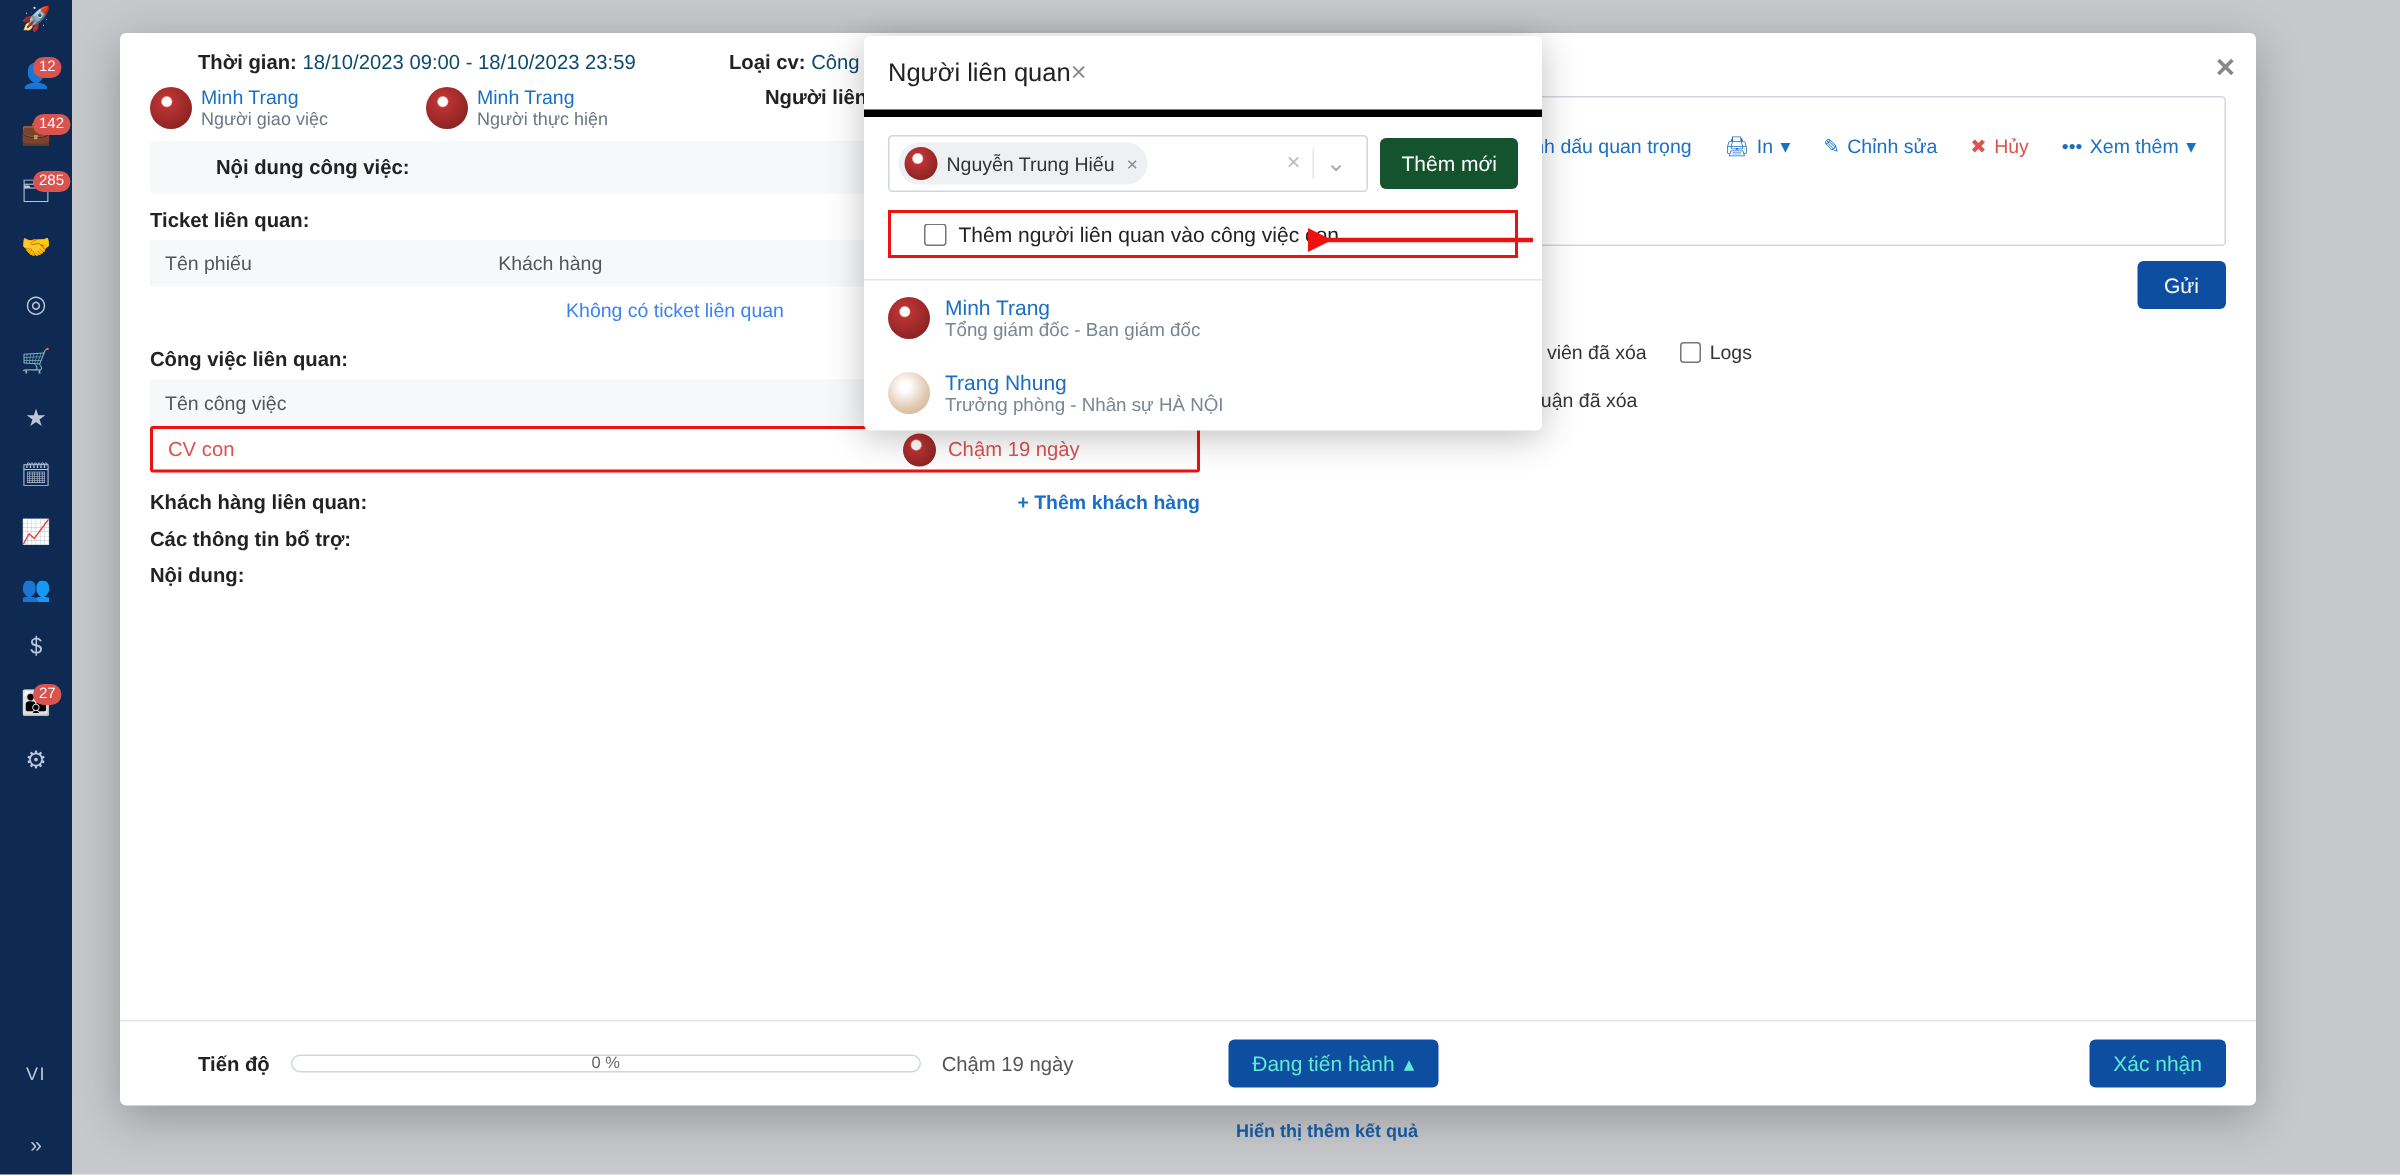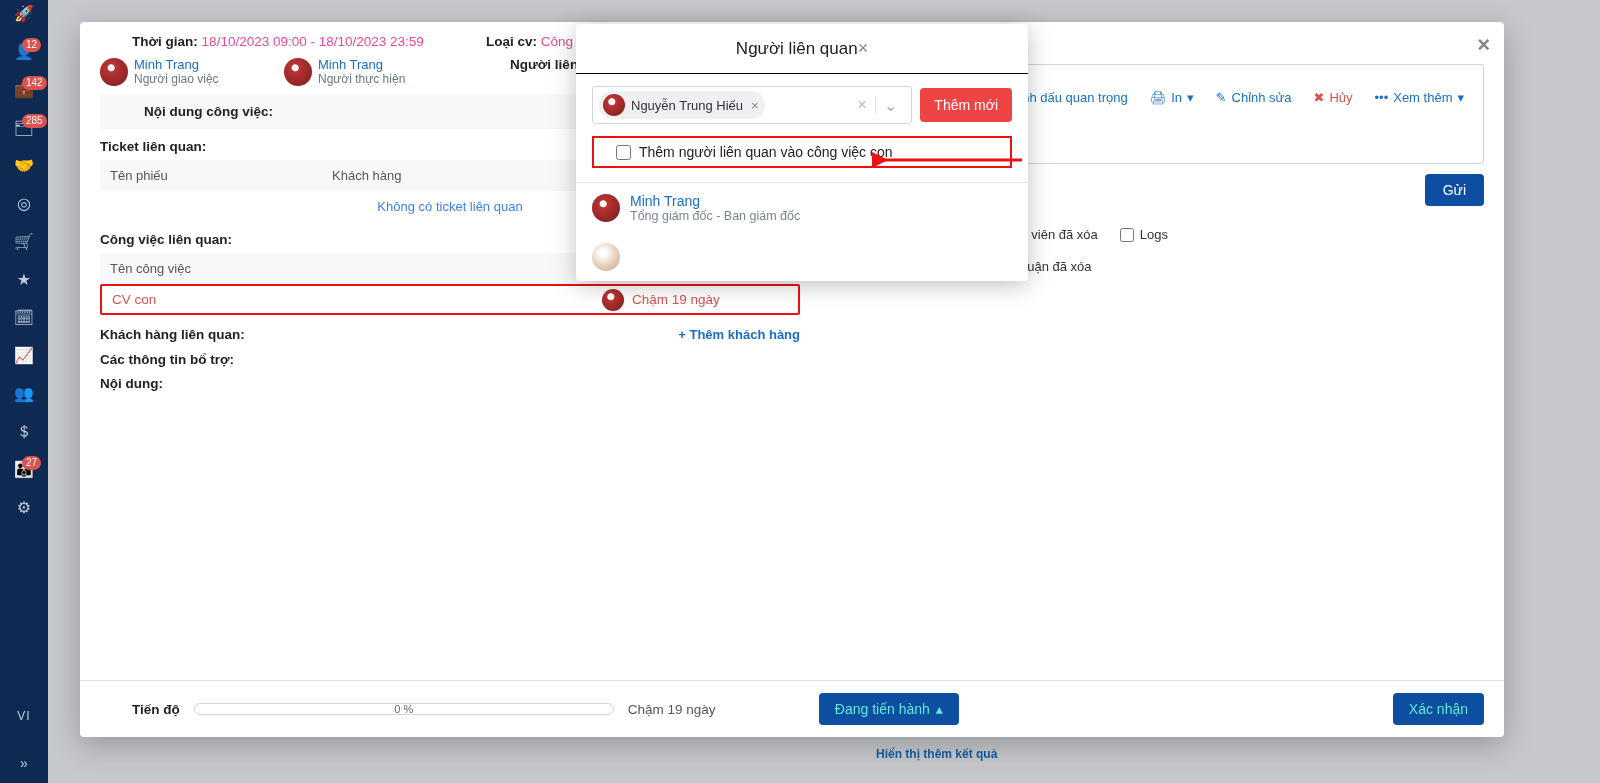--- a/index.html
+++ b/index.html
@@ -31,21 +31,21 @@
   .modal-body { flex:1; padding:4px 20px 0 20px; display:flex; gap:20px; overflow:hidden; }
   .col-left { flex:0 0 700px; font-size:13.5px; color:#222; }
   .col-right { flex:1; font-size:13.5px; color:#222; }
 
   .action-bar { position:absolute; right:40px; top:68px; display:flex; gap:22px; align-items:center; font-size:13px; color:#1a6fc4; }
   .action-bar .act { display:flex; align-items:center; gap:5px; cursor:pointer; }
   .action-bar .red { color:#d9534f; }
 
   .row { display:flex; gap:14px; margin:8px 0; }
   .lbl { font-weight:600; color:#222;margin-left:32px; }
-  .val { color:#ec4899; }
+  .val { color:#0c4a6e; }
   .avatar { width:28px; height:28px; border-radius:50%; background: radial-gradient(circle at 40% 35%, #fff 3px, #b33 4px, #822 80%); flex-shrink:0; }
   .avatar.sm { width:22px; height:22px; }
   .person { display:flex; gap:6px; align-items:center; }
   .person .pname { color:#1a6fc4; font-size:13px; }
   .person .prole { color:#6b7785; font-size:12px; }
 
   .section-grey { background:#f7f8fa; padding:10px 12px; border-radius:3px; margin:6px 0; }
   .section-title { font-weight:600; margin:10px 0 6px 0; }
 
   .tbl { width:100%; border-collapse:collapse; font-size:13px; }
@@ -75,32 +75,32 @@
   .modal-foot { border-top:1px solid #e2e6eb; padding:12px 20px; display:flex; align-items:center; gap:14px; font-size:13.5px; }
   .progress { flex:0 0 420px; height:12px; border:1px solid #cfd6de; border-radius:10px; position:relative; background:#fff; }
   .progress span { position:absolute; left:50%; top:-1px; transform:translateX(-50%); font-size:11px; color:#666; }
   .foot-status { color:#555; }
   .btn { border:none; border-radius:4px; padding:8px 16px; font-size:14px; cursor:pointer; display:inline-flex; align-items:center; gap:6px; }
   .btn-primary { background:#0e4ea1; color:#5eead4; }
   .foot-spacer { flex:1; }
 
   
   .popover { position:absolute; left:576px; top:24px; width:452px; background:#fff; border-radius:4px; box-shadow:0 4px 24px rgba(0,0,0,.25); z-index:20; }
-  .pop-head { padding:14px 16px; border-bottom:1px solid #000000; display:flex; justify-content:center; align-items:center; }
+  .pop-head { padding:14px 16px; border-bottom:5px solid #000000; display:flex; justify-content:flex-start; align-items:center; }
   .pop-head h3 { font-size:17px; font-weight:500; color:#222; }
   .pop-close { color:#888; font-size:18px; cursor:pointer; }
   .pop-body { padding:12px 16px 14px 16px; }
   .chip-input { display:flex; align-items:center; gap:8px; }
   .chip-box { flex:1; border:1px solid #cfd6de; border-radius:3px; padding:4px 6px; display:flex; align-items:center; position:relative; min-height:36px; }
   .chip { background:#eef0f3; border-radius:14px; display:flex; align-items:center; gap:6px; padding:3px 6px 3px 4px; font-size:13px; color:#333; }
   .chip .avatar { width:22px; height:22px; }
   .chip .x { color:#888; font-size:13px; padding-left:2px; cursor:pointer; }
   .chip-box .clear { margin-left:auto; color:#bbb; padding:0 8px; cursor:pointer; }
   .chip-box .dd { border-left:1px solid #e2e6eb; padding:0 8px; color:#aaa; cursor:pointer; }
-  .btn-add { background:#ef4444; color:#fff; border:none; border-radius:4px; padding:9px 14px; font-size:14px; cursor:pointer; white-space:nowrap; }
+  .btn-add { background:#14532d; color:#fff; border:none; border-radius:4px; padding:9px 14px; font-size:14px; cursor:pointer; white-space:nowrap; }
 
   .check-row { margin-top:12px; border:2px solid #e11; padding:6px 22px; display:flex; align-items:center; gap:8px; font-size:14px; color:#222; }
   .check-row input { width:15px;height:15px; }
 
   .arrow { position:absolute; left:872px; top:150px; z-index:25; pointer-events:none; }
 
   .pop-list { border-top:1px solid #e2e6eb; }
   .pop-item { display:flex; gap:10px; padding:10px 16px; align-items:center; }
   .pop-item .info .n { color:#1a6fc4; font-size:14px; }
   .pop-item .info .r { color:#7a8593; font-size:12.5px; }
@@ -123,21 +123,21 @@
   <div class="sb-item">🗓</div>
   <div class="sb-item">📈</div>
   <div class="sb-item">👥</div>
   <div class="sb-item">＄</div>
   <div class="sb-item">👪<span class="badge">27</span></div>
   <div class="sb-item">⚙</div>
   <div class="sb-lang">VI</div>
   <div class="sb-expand">»</div>
 </div>
 
-<div class="faint-text faint-blue" style="left:876px; top:747px; font-weight:600;">Hiển thị thêm kết quả</div>
+<div class="faint-text faint-blue" style="left:824px; top:747px; font-weight:600;">Hiển thị thêm kết quả</div>
 <div class="backdrop"></div>
 
 <div class="modal">
   <span class="modal-close-main">×</span>
 
 
   <div class="action-bar">
     <span class="act">📑 <span>Đánh dấu quan trọng</span></span>
     <span class="act">🖨 <span>In</span> ▾</span>
     <span class="act">✎ <span>Chỉnh sửa</span></span>
@@ -282,20 +282,24 @@
   <div class="pop-list">
     <div class="pop-item">
       <div class="avatar"></div>
       <div class="info">
           <div class="n">Minh Trang</div>
           <div class="r">Tổng giám đốc - Ban giám đốc</div>
         </div>
     </div>
     <div class="pop-item">
       <div class="avatar av3"></div>
+      <div class="info">
+          <div class="n">Trang Nhung</div>
+          <div class="r">Trưởng phòng - Nhân sự HÀ NỘI</div>
+        </div>
     </div>
   </div>
 </div>
 
 <svg class="arrow" width="160" height="20">
   <defs>
       <marker id="ah" markerWidth="10" markerHeight="10" refX="2" refY="5" orient="auto">
         <path d="M10,0 L0,5 L10,10 Z" fill="#e11"></path>
       </marker>
     </defs>

